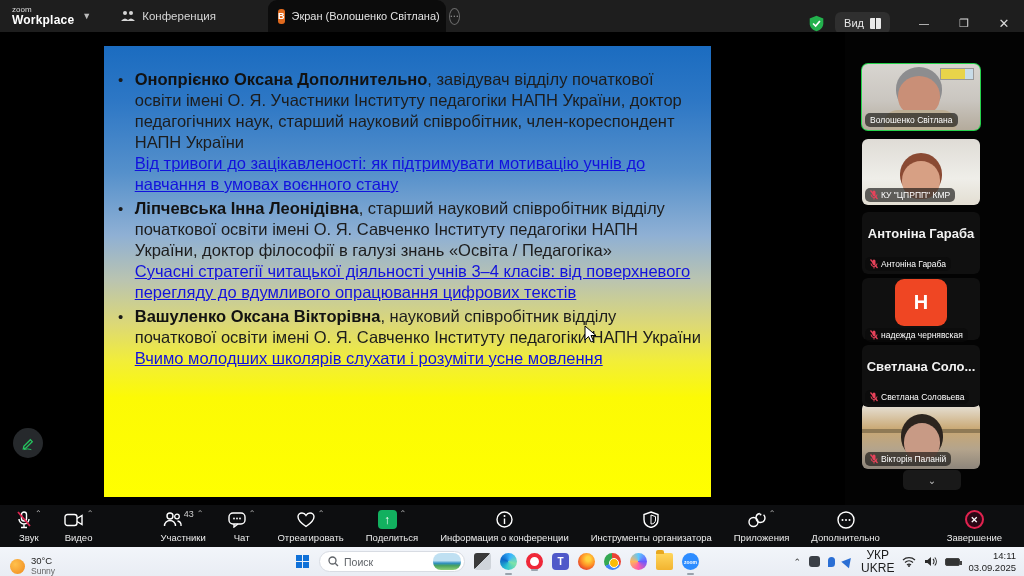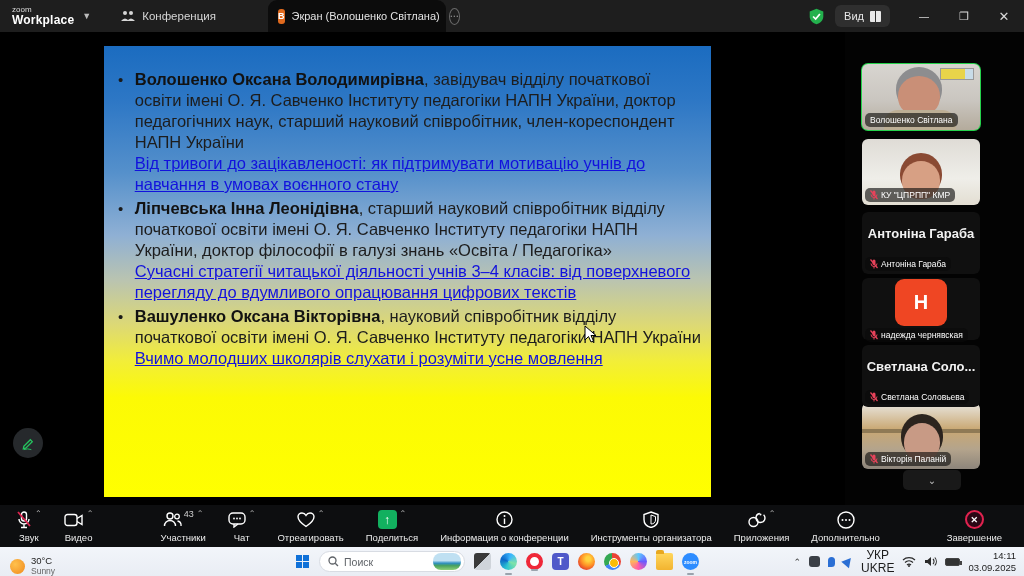--- a/index.html
+++ b/index.html
@@ -14,21 +14,21 @@
   .zlogo .z2 { font-size:12px; font-weight:bold; letter-spacing:.2px; }
   .tb-chev { color:#bbb; font-size:9px; margin-left:8px; }
   .tab-conf { display:flex; align-items:flex-start; gap:7px; margin-left:30px; color:#d6d6d6; font-size:11.5px; }
   .tab-active { position:absolute; left:268px; top:0; height:32px; width:178px;
     background:#0c0c0c; border-radius:9px 9px 0 0; display:flex; align-items:center; gap:7px; padding:0 10px; }
   .tab-badge { width:15px; height:15px; background:#e06a1e; border-radius:3px; color:#fff;
     font-size:9px; font-weight:bold; display:flex; align-items:center; justify-content:center; }
   .tab-active span.tlbl { color:#e3e3e3; font-size:11px; white-space:nowrap; }
   .tab-more { width:17px; height:17px; border:1px solid #6a6a6a; border-radius:50%; color:#cfcfcf;
     font-size:9px; display:flex; align-items:center; justify-content:center; margin-left:2px; }
-  .tb-right { position:absolute; right:0; top:0; height:32px; display:flex; align-items:center; gap:0; }
+  .tb-right { position:absolute; right:0; top:7px; height:32px; display:flex; align-items:center; gap:0; }
   .shield { width:17px; height:17px; margin-right:10px; }
   .vid-pill { background:#2f2f2f; border-radius:6px; height:22px; display:flex; align-items:center;
     gap:6px; padding:0 9px; color:#e8e8e8; font-size:11px; margin-right:14px; }
   .grid-ic { display:inline-block; width:11px; height:11px;
     background:linear-gradient(90deg,#e8e8e8 48%,#2f2f2f 48%,#2f2f2f 55%,#e8e8e8 55%); border-radius:1px; }
   .winbtn { width:40px; height:32px; display:flex; align-items:center; justify-content:center;
     color:#d9d9d9; font-size:13px; }
 
   
   .main { position:absolute; left:0; top:32px; width:845px; height:473px; background:#000; }
@@ -169,21 +169,21 @@
     <div class="winbtn">✕</div>
   </div>
 </div>
 
 <div class="main">
   <div class="slide">
     <div class="slide-inner">
       <div class="bullet">
         <span class="dot">•</span>
         <div class="btxt">
-          <span class="bname">Волошенко Оксана Володимирівна</span><span>, завідувач відділу початкової освіти імені О. Я. Савченко Інституту педагогіки НАПН України, доктор педагогічних наук, старший науковий співробітник, член-кореспондент НАПН України</span>
+          <span class="bname">Онопрієнко Оксана Дополнительно</span><span>, завідувач відділу початкової освіти імені О. Я. Участники Інституту педагогіки НАПН України, доктор педагогічних наук, старший науковий співробітник, член-кореспондент НАПН України</span>
           <a class="blink">Від тривоги до зацікавленості: як підтримувати мотивацію учнів до навчання в умовах воєнного стану</a>
         </div>
       </div>
       <div class="bullet">
         <span class="dot">•</span>
         <div class="btxt">
           <span class="bname">Ліпчевська Інна Леонідівна</span><span>, старший науковий співробітник відділу початкової освіти імені О. Я. Савченко Інституту педагогіки НАПН України, доктор філософії в галузі знань «Освіта / Педагогіка»</span>
           <a class="blink">Сучасні стратегії читацької діяльності учнів 3–4 класів: від поверхневого перегляду до вдумливого опрацювання цифрових текстів</a>
         </div>
       </div>

